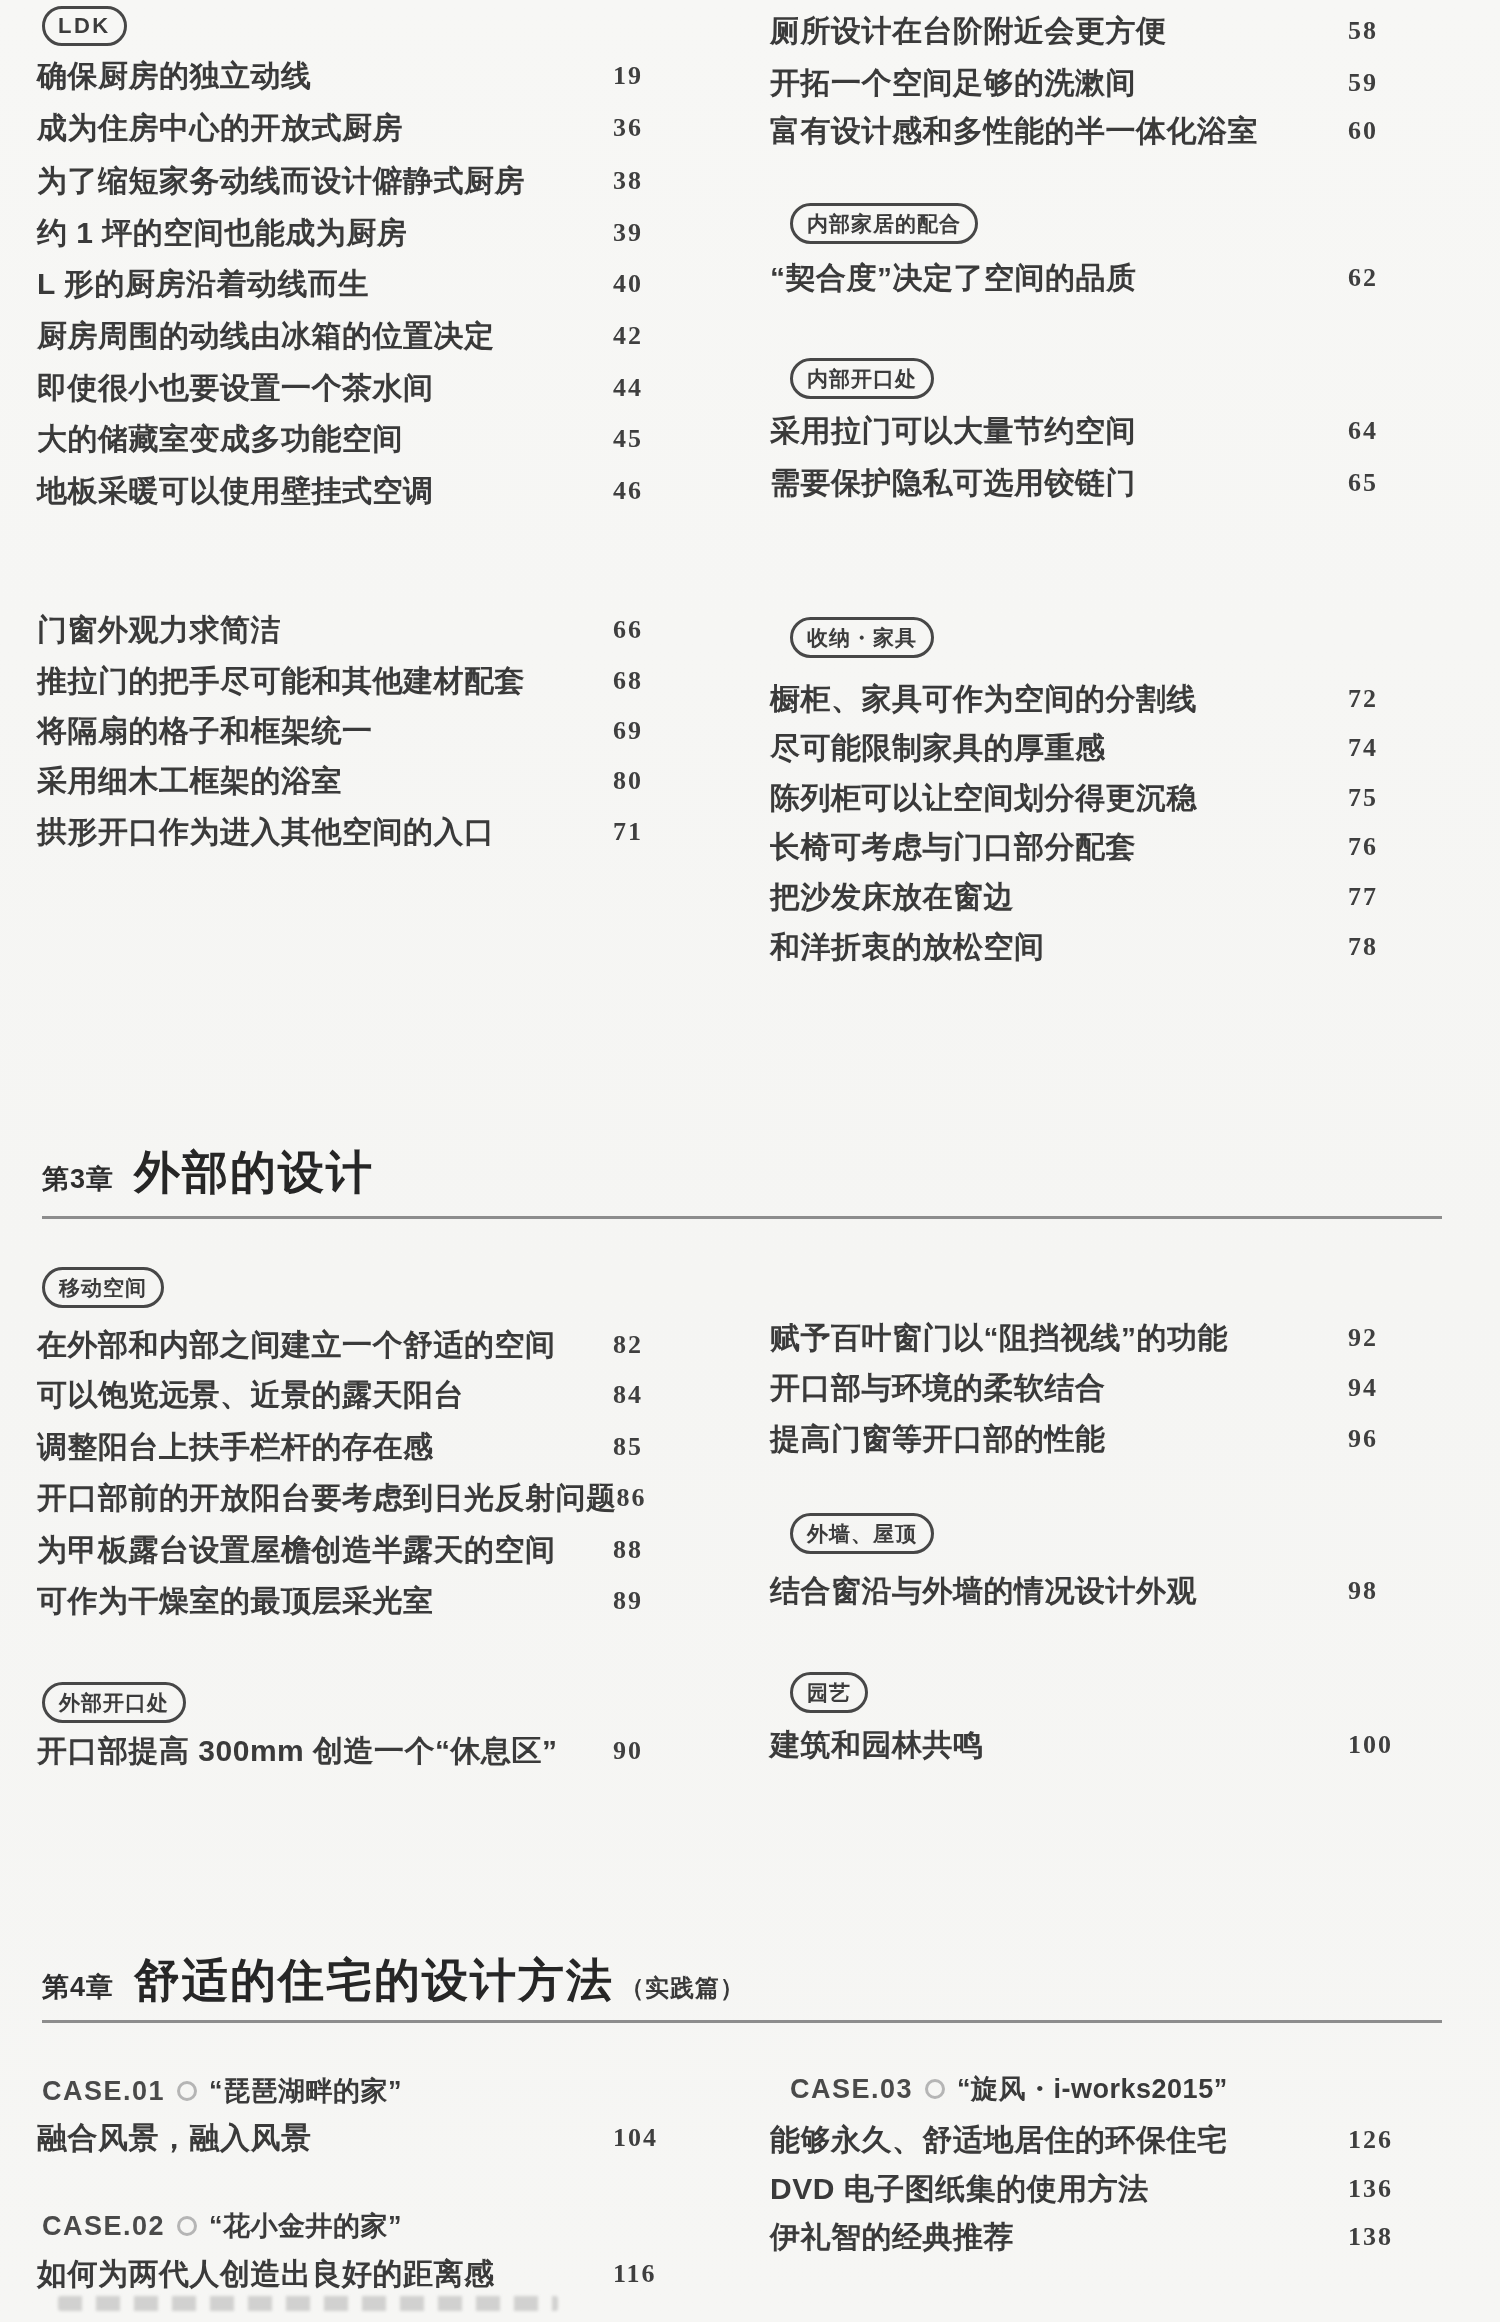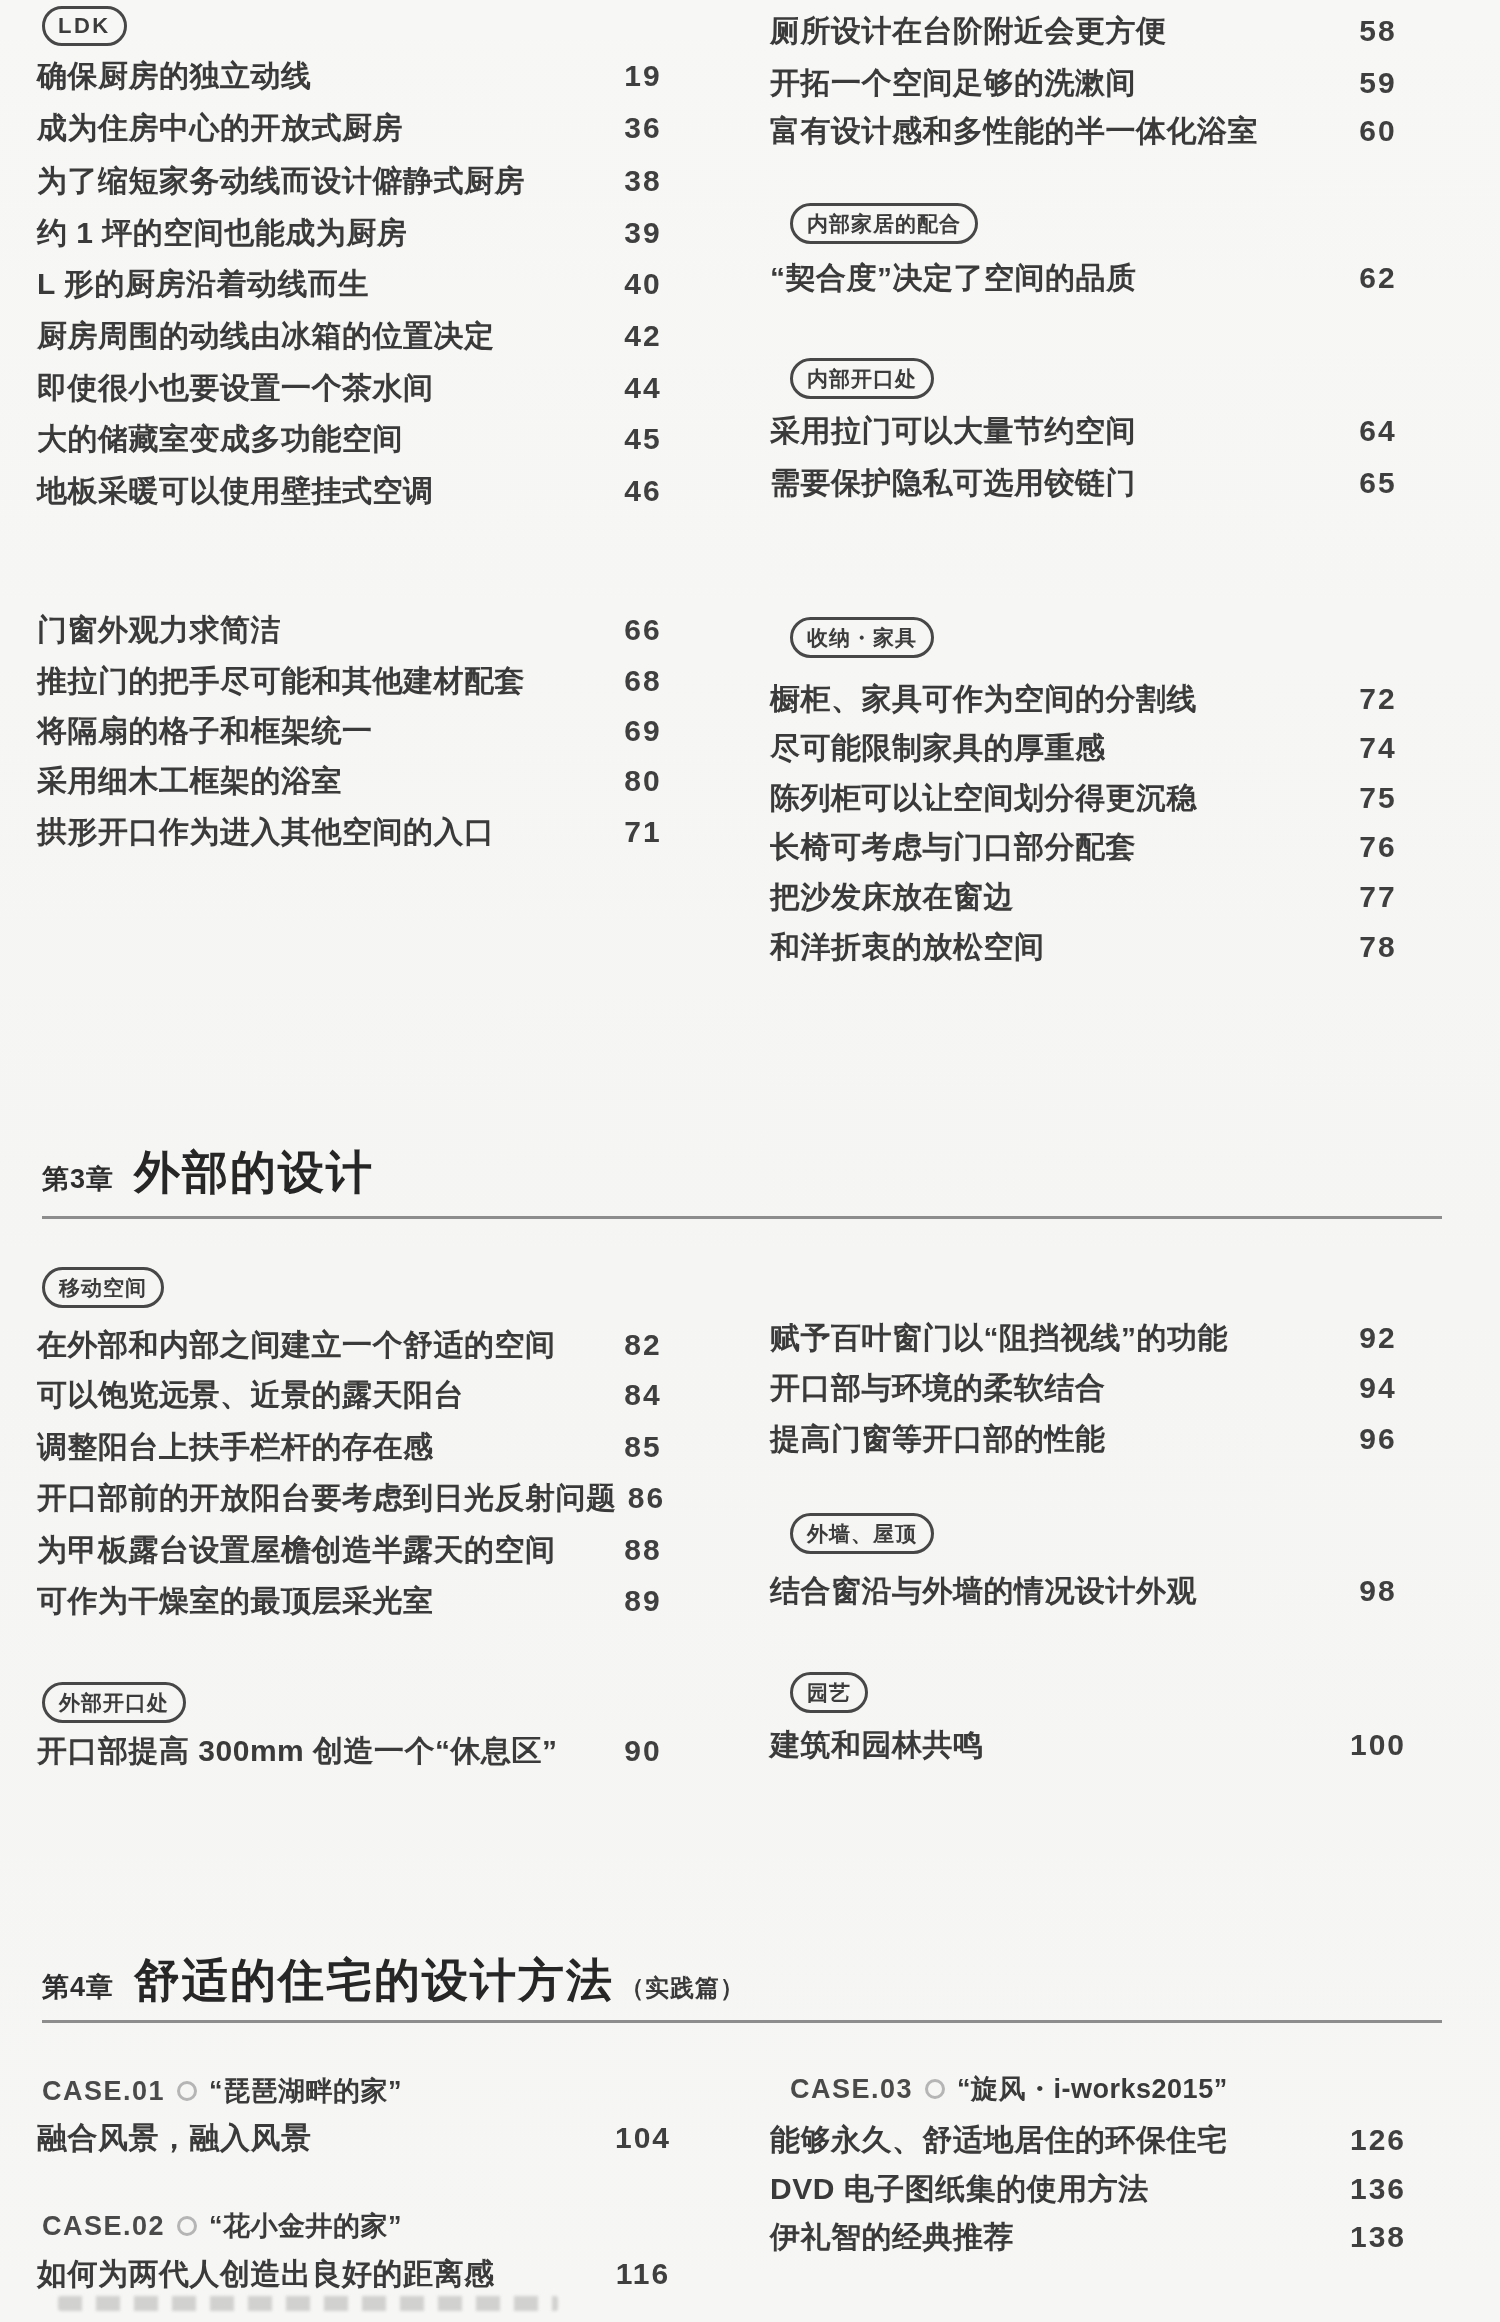--- a/index.html
+++ b/index.html
@@ -6,21 +6,21 @@
   .page{
     position:relative;width:1500px;height:2322px;margin:0 auto;
     background:linear-gradient(180deg,#f7f7f5 0%,#f5f5f3 55%,#f6f6f4 100%);
     font-family:"Liberation Sans","DejaVu Sans",sans-serif;
     color:#383838;overflow:hidden;
   }
   .row{position:absolute;height:34px;display:flex;justify-content:space-between;align-items:center;white-space:nowrap;}
   .L{left:37px;width:636px;}
   .R{left:770px;width:638px;}
   .t{font-size:30px;font-weight:600;letter-spacing:.5px;color:#3a3a3a;}
-  .p{font-size:30px;font-weight:700;letter-spacing:2px;color:#3f3f3f;min-width:60px;text-align:center;font-family:Liberation Sans, sans-serif;}
+  .p{font-size:26px;font-weight:700;letter-spacing:2px;color:#3f3f3f;min-width:60px;text-align:left;font-family:Liberation Serif, serif;}
   .badge{
     position:absolute;display:inline-flex;align-items:center;justify-content:center;
     border:3px solid #474747;border-radius:22px;padding:5px 14px;
     font-size:21px;font-weight:700;letter-spacing:1px;color:#3c3c3c;line-height:1.2;background:transparent;
   }
   .badge.latin{letter-spacing:2.5px;padding:4px 13px;font-size:22px;}
   .chapter{position:absolute;left:42px;display:flex;align-items:baseline;white-space:nowrap;}
   .ch-label{font-size:27px;font-weight:700;color:#2e2e2e;letter-spacing:1px;}
   .ch-title{font-size:46px;font-weight:700;color:#262626;letter-spacing:2px;margin-left:20px;}
   .ch-sub{font-size:24px;font-weight:700;color:#3a3a3a;margin-left:6px;letter-spacing:1px;}

